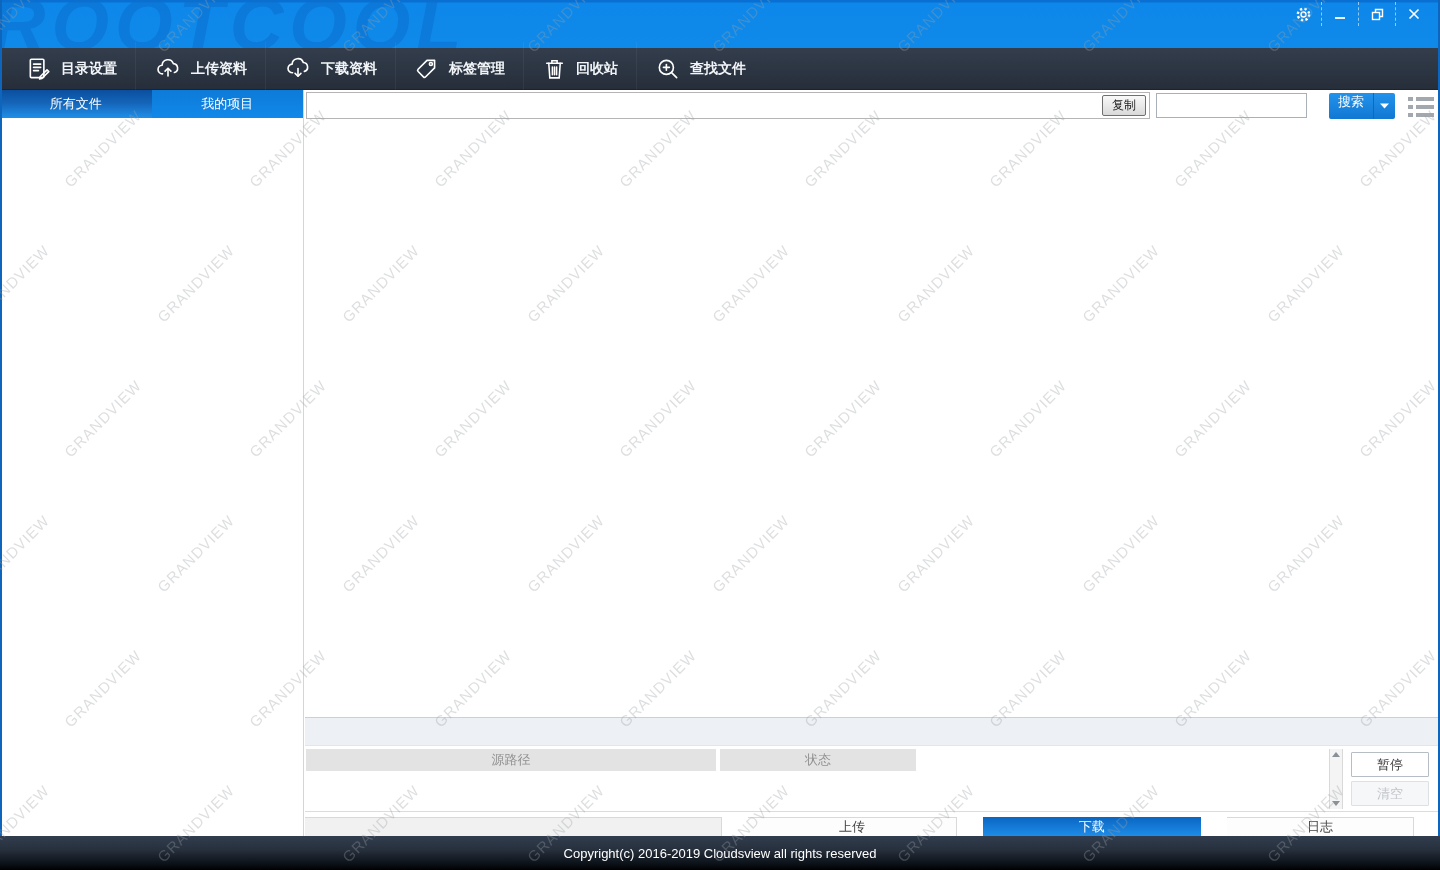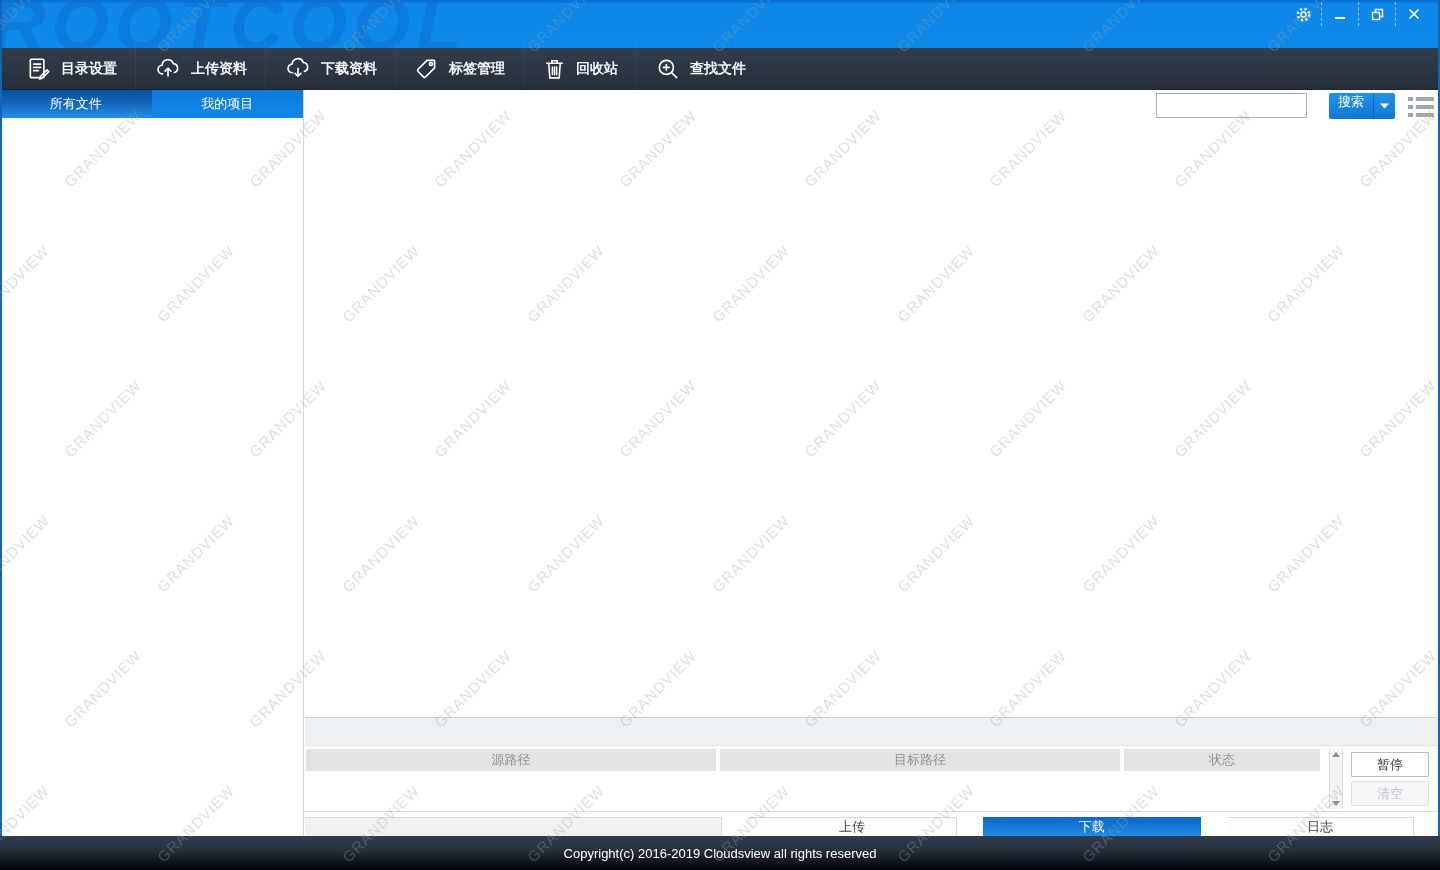--- a/index.html
+++ b/index.html
@@ -223,20 +223,23 @@
   <div class="sidebar">
     <div class="side-tabs">
       <div class="side-tab inactive">所有文件</div>
       <div class="side-tab active">我的项目</div>
     </div>
     <div style="height:718px;"></div>
   </div>
 
   <div class="main">
 
+    <div class="pathbar">
+      <div class="copy-btn">复制</div>
+    </div>
     <input class="search-input" placeholder="" style="">
     <div class="search-btn">
       <span class="txt">搜索</span>
       <span class="dd">
         <svg width="11" height="8" viewBox="0 0 11 8">
             <path d="M1 1.5 5.5 6.5 10 1.5z" fill="#fff"></path>
           </svg>
       </span>
     </div>
     <div class="view-icon">
@@ -264,21 +267,20 @@
       <div class="th" style="width:251px">备注</div>
       <div class="th" style="flex:1; border-right:none"></div>
     </div>
     <div class="table-body"></div>
 
     <div class="splitter"></div>
 
     <div class="transfer">
       <div class="t-head">
         <div class="t-th" style="width:410px">源路径</div>
-        <div class="t-th" style="width:400px">目标路径</div>
         <div class="t-th" style="width:196px">状态</div>
       </div>
       <div class="t-scroll">
         <div class="arrow-up"></div>
         <div class="arrow-down"></div>
       </div>
       <div class="pause-btn">暂停</div>
       <div class="clear-btn">清空</div>
     </div>
 

